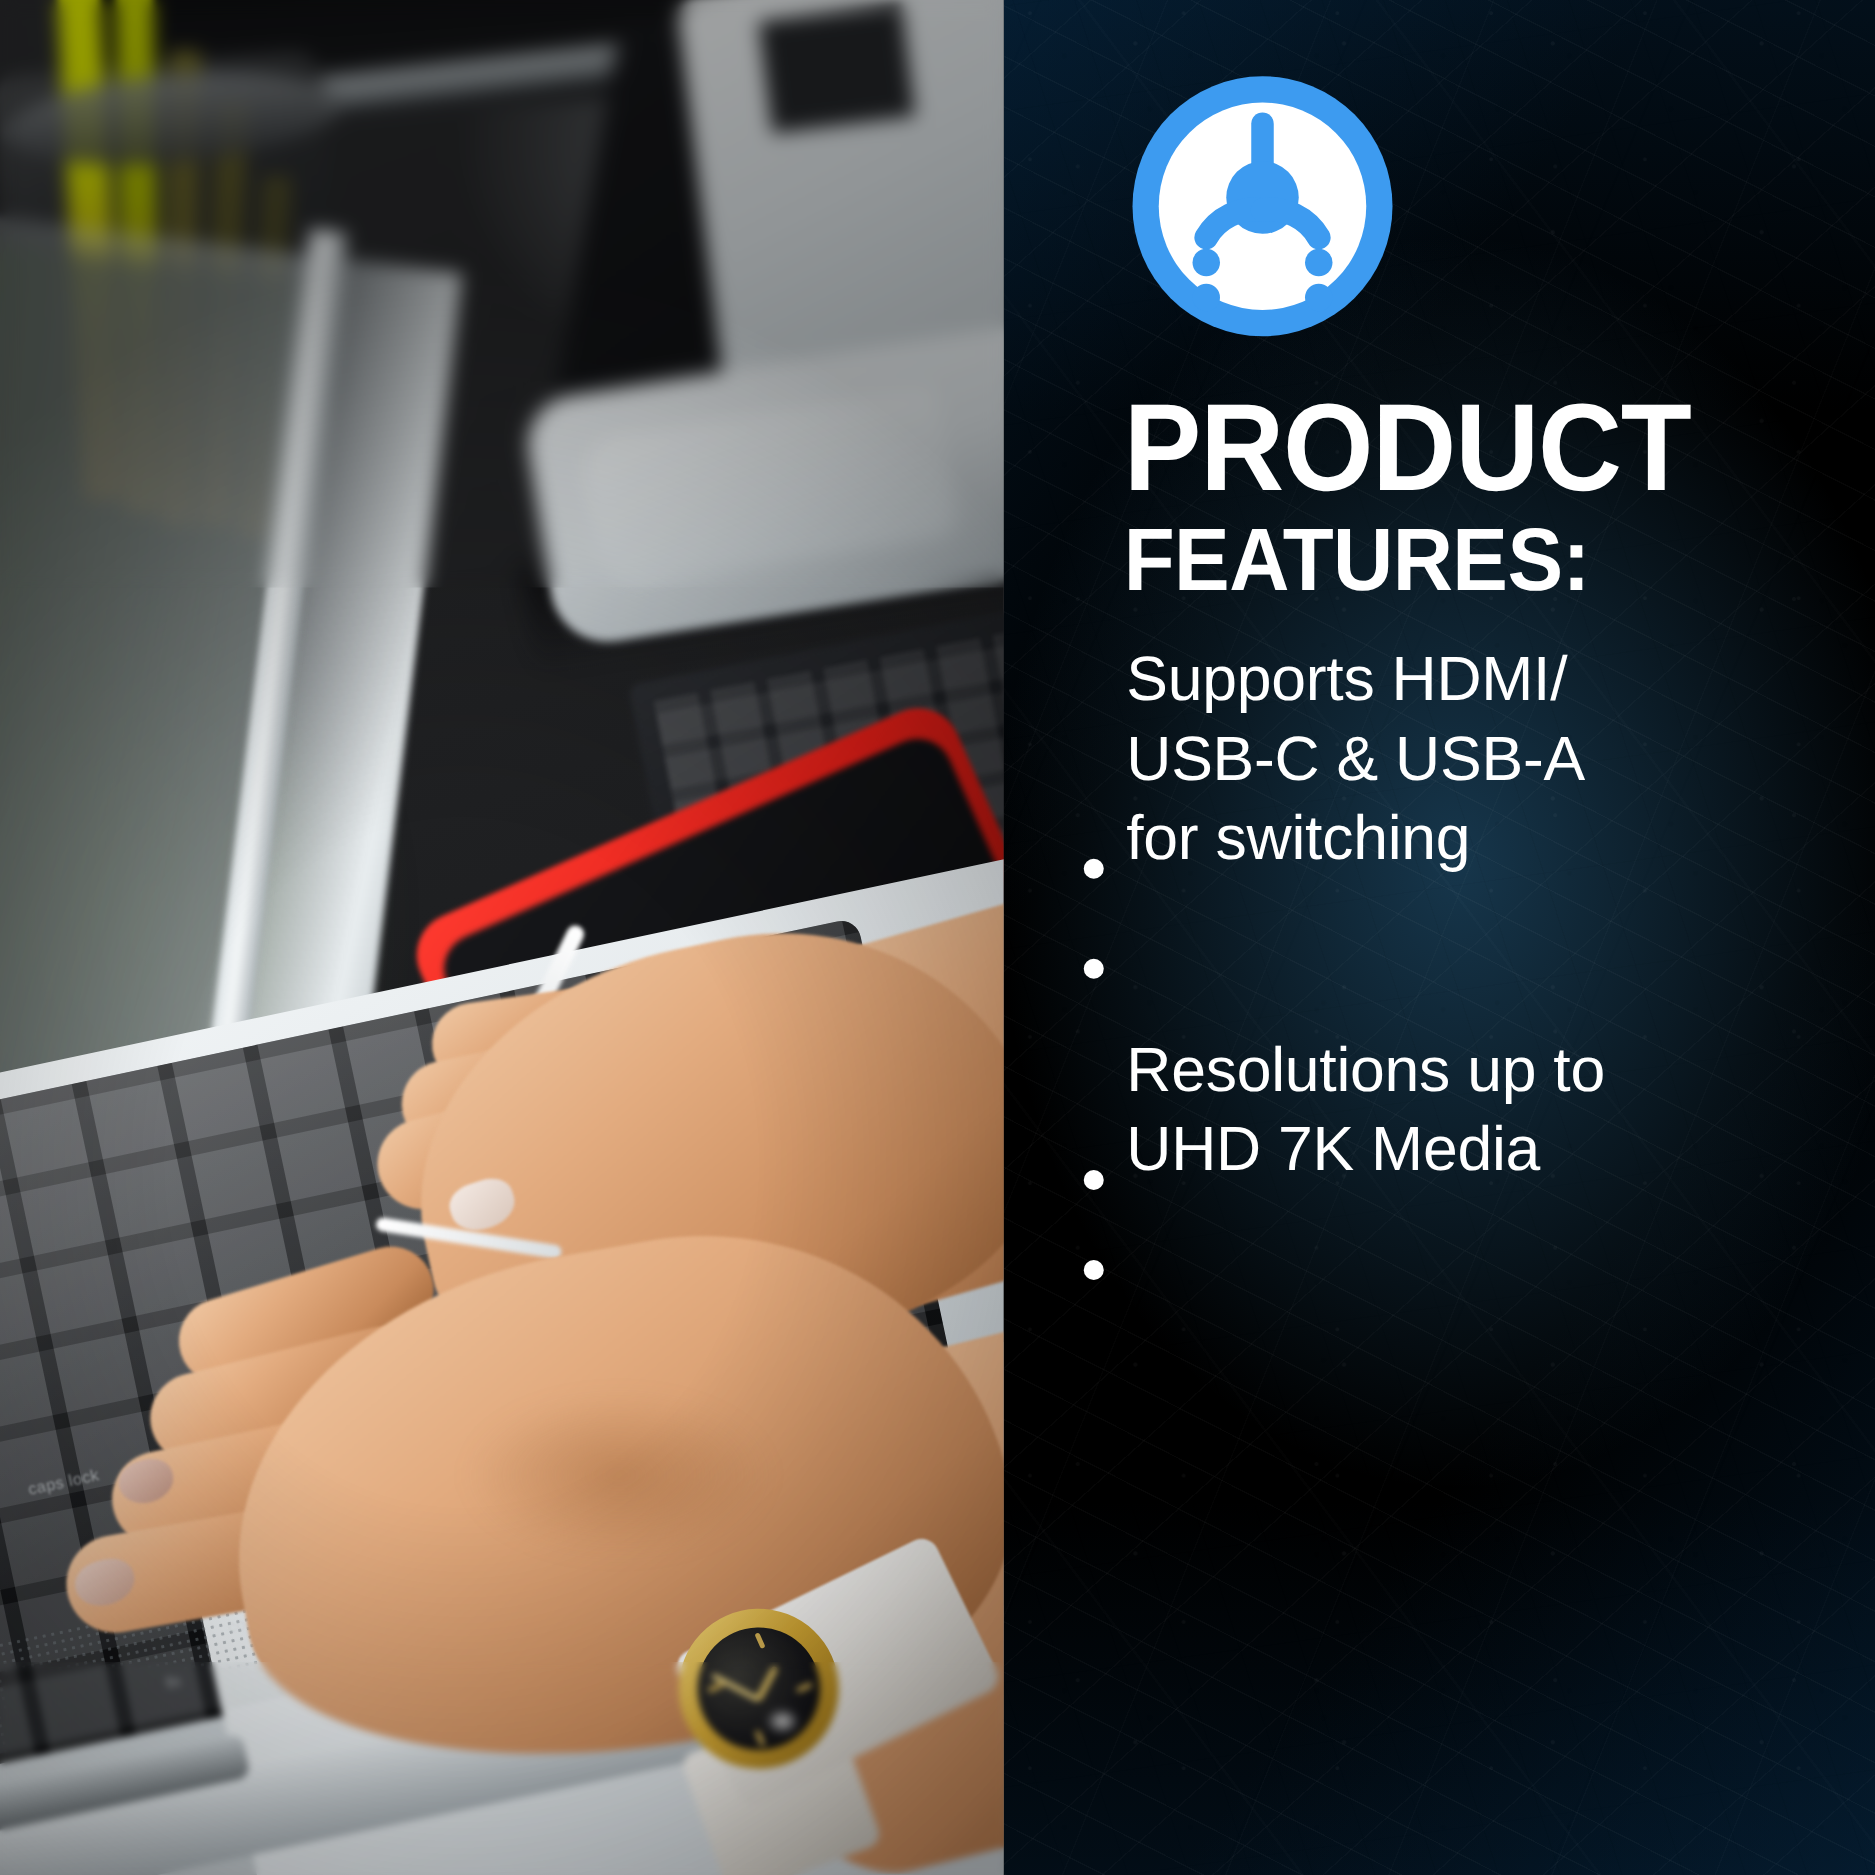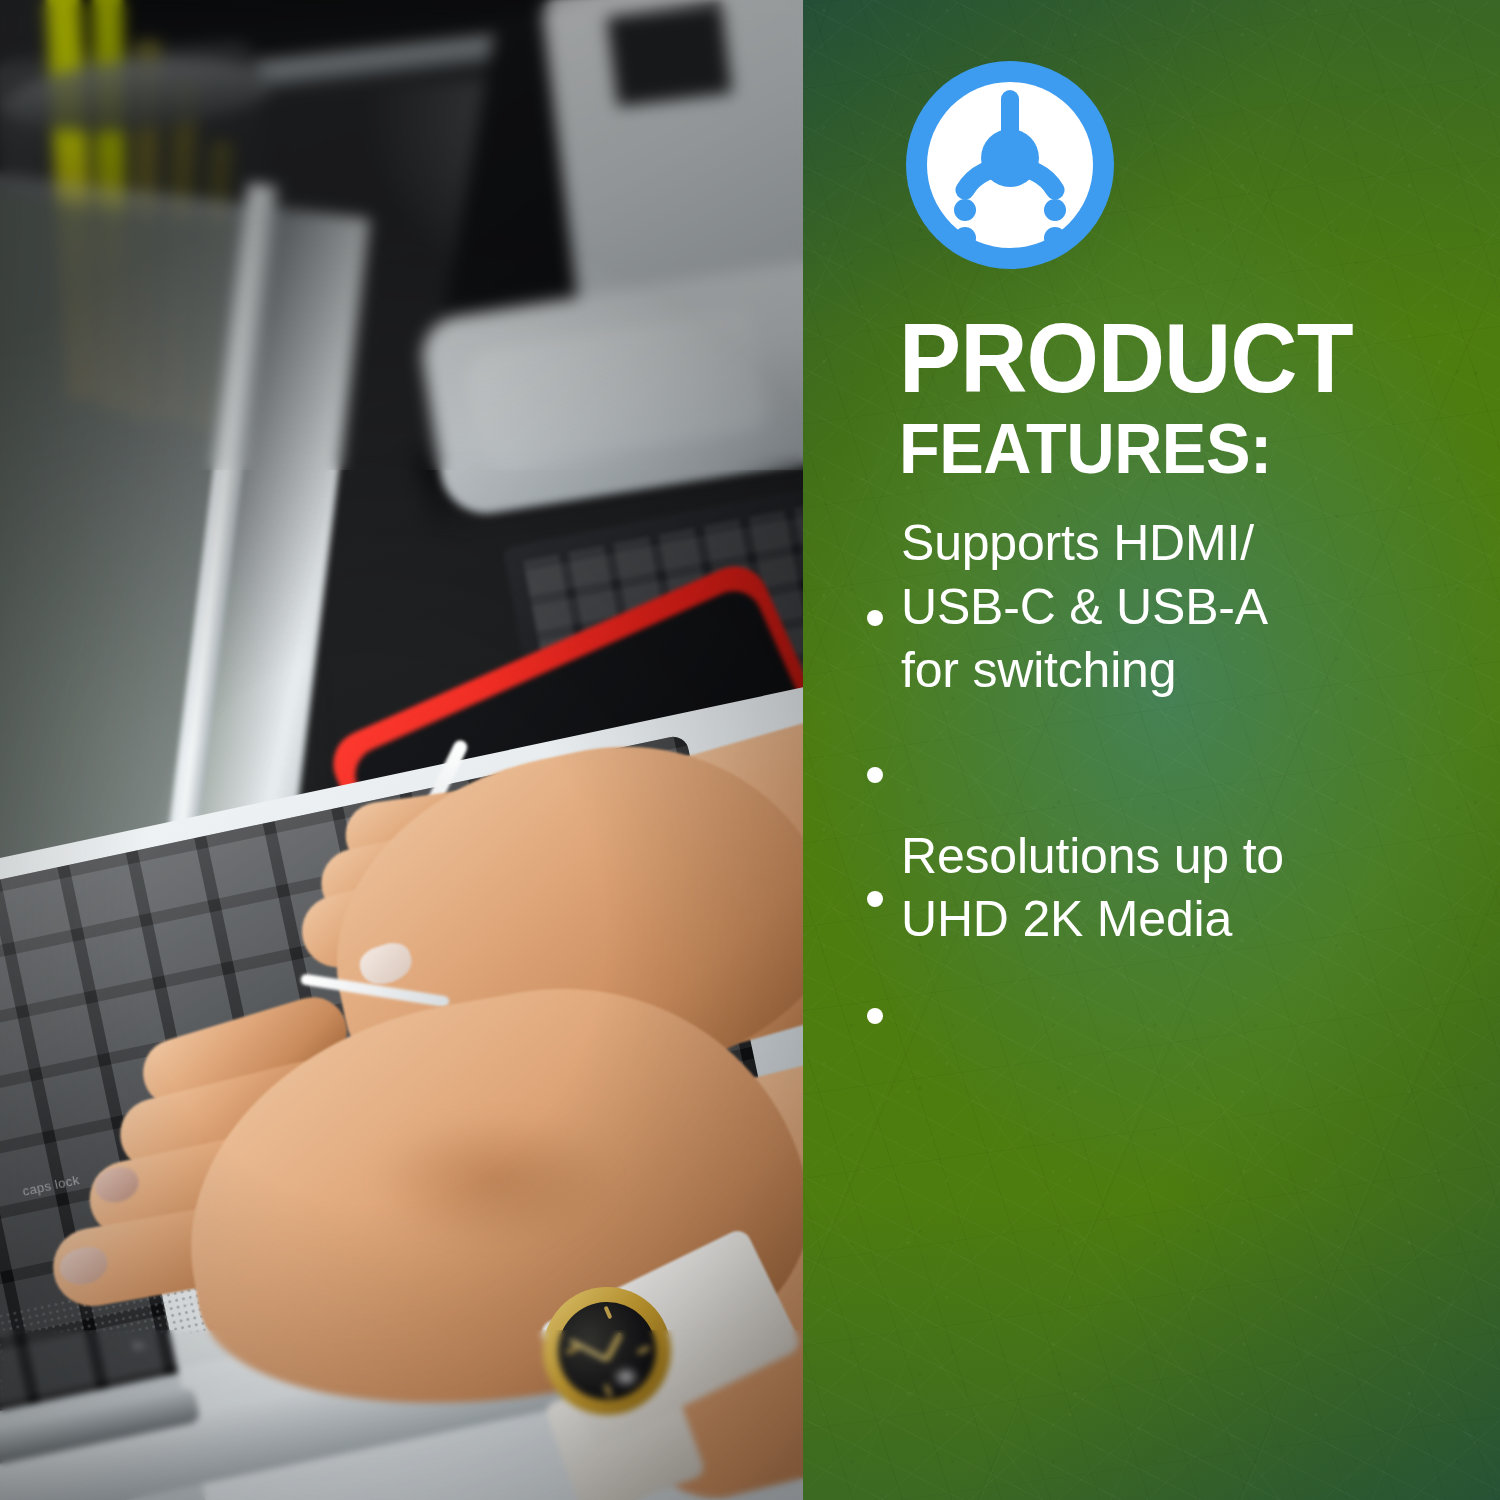--- a/index.html
+++ b/index.html
@@ -409,21 +409,21 @@
       radial-gradient(ellipse 620px 720px at 46% 62%, rgba(0,0,0,0) 38%, rgba(0,0,0,.34) 100%);
     pointer-events: none;
   }
 
   
   .blue-pane {
     position: relative;
     width: 697px;
     height: 1500px;
     overflow: hidden;
-    background: #4d7c0f;
+    background: #000000;
   }
   .blue-shade {
     position: absolute; inset: 0;
     background:
       radial-gradient(ellipse 560px 760px at 52% 46%, rgba(56,136,190,0.40), rgba(0,0,0,0) 66%),
       linear-gradient(125deg, rgba(8,48,82,0.42) 0%, rgba(8,48,82,0) 30%, rgba(8,48,82,0) 68%, rgba(8,48,82,0.40) 100%),
       linear-gradient(180deg, rgba(10,52,88,0.30) 0%, rgba(10,52,88,0) 22%, rgba(10,52,88,0) 80%, rgba(10,52,88,0.26) 100%);
     pointer-events: none;
   }
   
@@ -512,21 +512,21 @@
     left: 64px;
     top: 512px;
     width: 620px;
     margin: 0;
     padding: 0;
     list-style: none;
   }
   .feature-item {
     position: relative;
     display: flex;
-    align-items: center;
+    align-items: flex-end;
     margin-bottom: 42px;
   }
   .feature-item.tight { margin-bottom: 34px; }
   .bullet-dot {
     flex: 0 0 auto;
     width: 16px;
     height: 16px;
     border-radius: 50%;
     background: #ffffff;
     margin: 22px 18px 0 0;
@@ -672,21 +672,21 @@
           <span class="feature-text">Supports HDMI/
 USB-C &amp; USB-A
 for switching</span>
         </li>
         <li class="feature-item">
           <span class="bullet-dot"></span>
         </li>
         <li class="feature-item tight">
           <span class="bullet-dot"></span>
           <span class="feature-text">Resolutions up to
-UHD 2K Media</span>
+UHD 7K Media</span>
         </li>
         <li class="feature-item tight">
           <span class="bullet-dot"></span>
         </li>
       </ul>
 
     </div>
   </div>
 
 </div>

